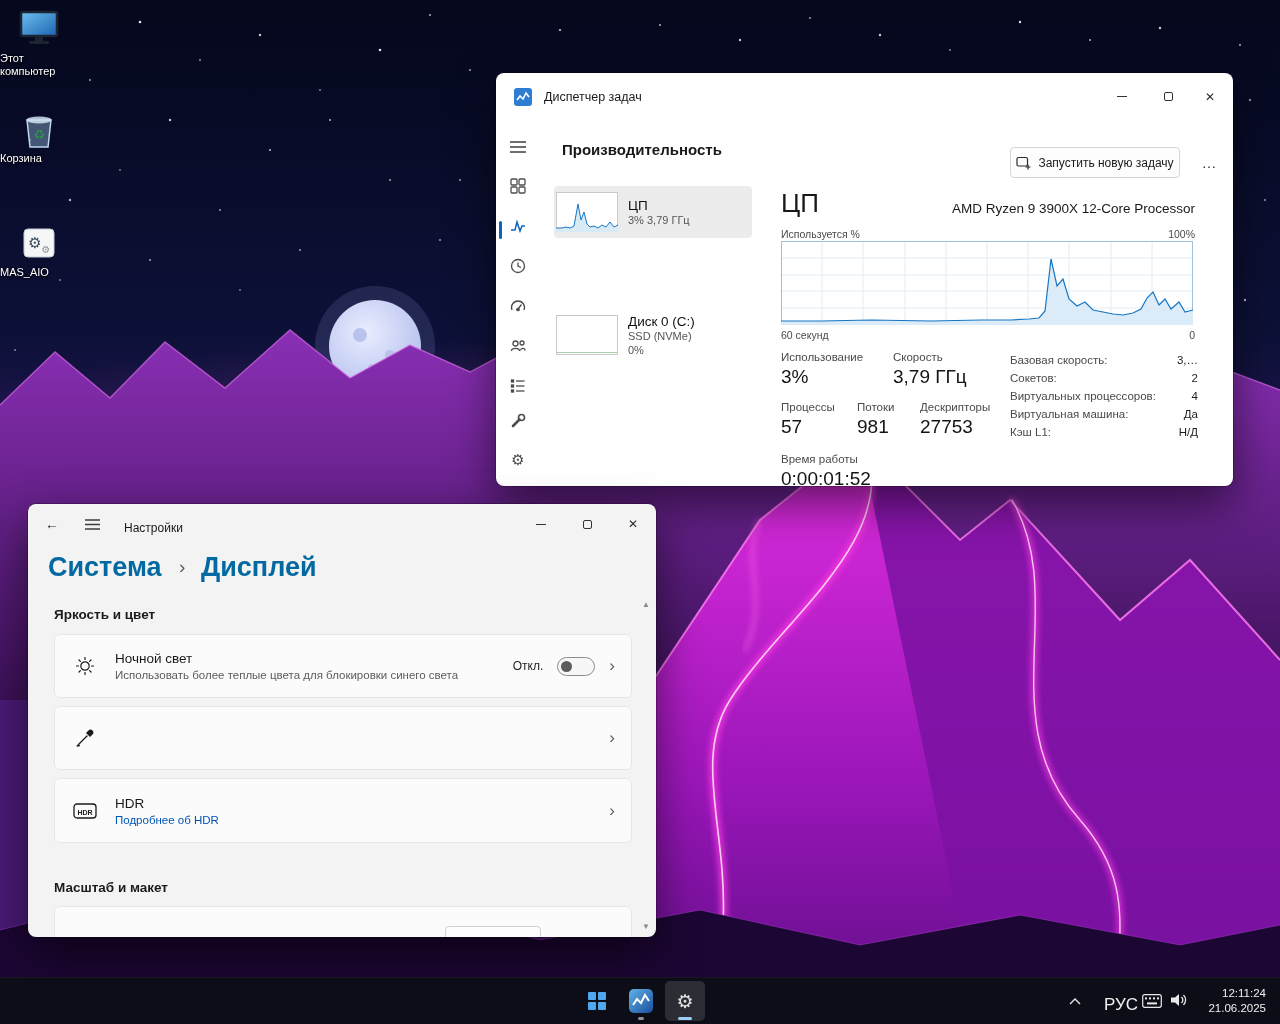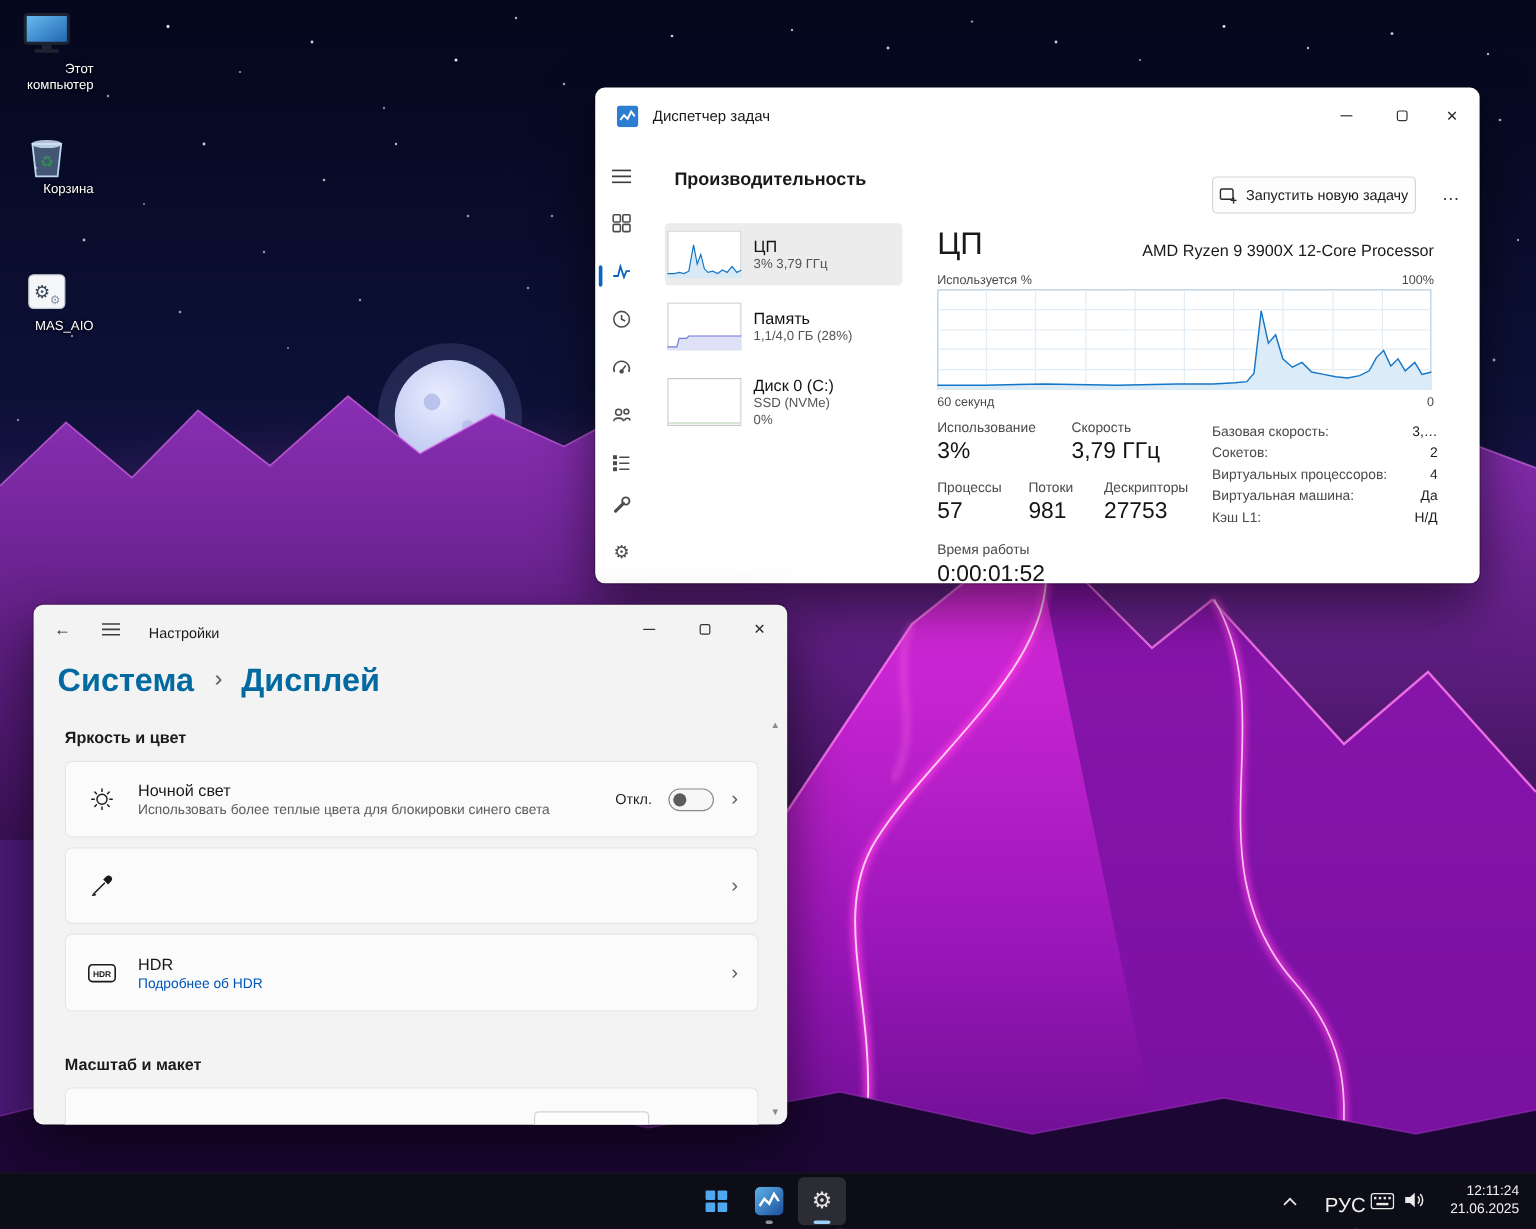--- a/index.html
+++ b/index.html
@@ -1,20 +1,20 @@
 <!DOCTYPE html>
 <html><head>
 <meta charset="utf-8">
 <style>
   *{margin:0;padding:0;box-sizing:border-box}
   html,body{width:1280px;height:1024px;overflow:hidden;background:#000;
     font-family:"Liberation Sans","DejaVu Sans",sans-serif;position:relative}
 
   
-  .dicon{position:absolute;width:78px;text-align:right;z-index:2;cursor:default}
+  .dicon{position:absolute;width:78px;text-align:left;z-index:2;cursor:default}
   .dicon-img{height:46px;display:flex;align-items:center;justify-content:center}
   .dicon-label{font-size:11px;color:#fff;line-height:13px;
     text-shadow:0 1px 3px rgba(0,0,0,.9),0 0 2px rgba(0,0,0,.7)}
 
   
   .window{position:absolute;background:#fff;border-radius:8px;overflow:hidden;z-index:5;
     box-shadow:0 18px 45px rgba(0,0,0,.55),0 0 0 1px rgba(0,0,0,.22)}
   .wcb{position:absolute;top:0;width:46px;display:flex;align-items:center;justify-content:center;
     color:#2a2a2a;font-size:12px}
   .glyph-min{display:block;width:10px;border-top:1px solid #333}
@@ -315,31 +315,20 @@
       <rect x="0.5" y="0.5" width="61" height="39" fill="#fff" stroke="#c9c9c9"></rect>
       <polygon points="0,36 6,36 10,35 14,36 18,34 22,12 25,28 28,20 31,32 34,35 38,34 42,36 46,33 50,35 54,30 58,35 62,33 62,40 0,40" fill="#d9eaf7"></polygon>
       <polyline points="0,36 6,36 10,35 14,36 18,34 22,12 25,28 28,20 31,32 34,35 38,34 42,36 46,33 50,35 54,30 58,35 62,33" fill="none" stroke="#1476c6" stroke-width="1"></polyline>
     </svg>
     <div class="pi-text">
       <div class="pi-name">ЦП</div>
       <div class="pi-sub">3%  3,79 ГГц</div>
     </div>
   </div>
 
-  <div class="perf-item" style="top:173px;height:52px">
-    <svg class="mini" width="62" height="40" viewBox="0 0 62 40">
-      <rect x="0.5" y="0.5" width="61" height="39" fill="#fff" stroke="#c9c9c9"></rect>
-      <polygon points="0,37 8,37 10,30 16,30 18,28 62,28 62,40 0,40" fill="#dfe1f6"></polygon>
-      <polyline points="0,37 8,37 10,30 16,30 18,28 62,28" fill="none" stroke="#6f79d8" stroke-width="1"></polyline>
-    </svg>
-    <div class="pi-text">
-      <div class="pi-name">Память</div>
-      <div class="pi-sub">1,1/4,0 ГБ (28%)</div>
-    </div>
-  </div>
 
   <div class="perf-item" style="top:233px;height:58px">
     <svg class="mini" width="62" height="40" viewBox="0 0 62 40">
       <rect x="0.5" y="0.5" width="61" height="39" fill="#fff" stroke="#c9c9c9"></rect>
       <line x1="1" y1="37.5" x2="61" y2="37.5" stroke="#58a058" stroke-width="1" opacity="0.5"></line>
     </svg>
     <div class="pi-text">
       <div class="pi-name">Диск 0 (C:)</div>
       <div class="pi-sub">SSD (NVMe)</div>
       <div class="pi-sub">0%</div>

